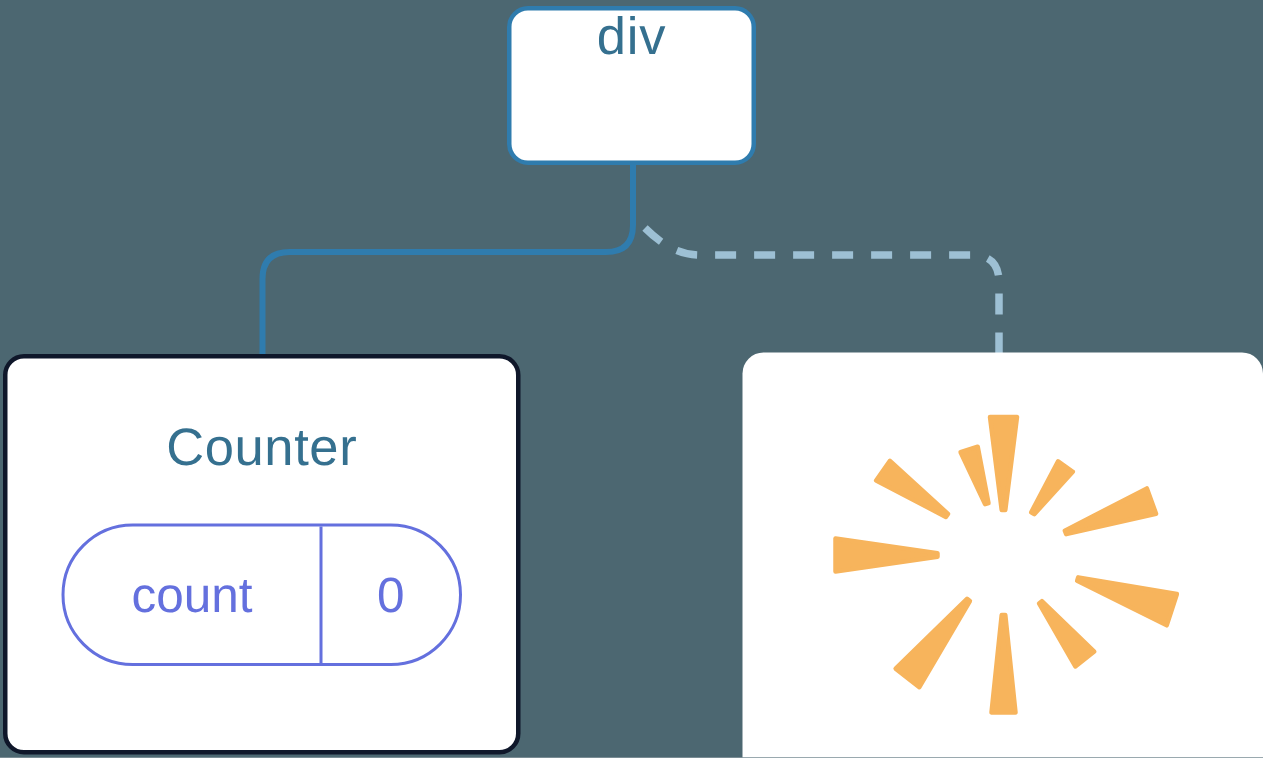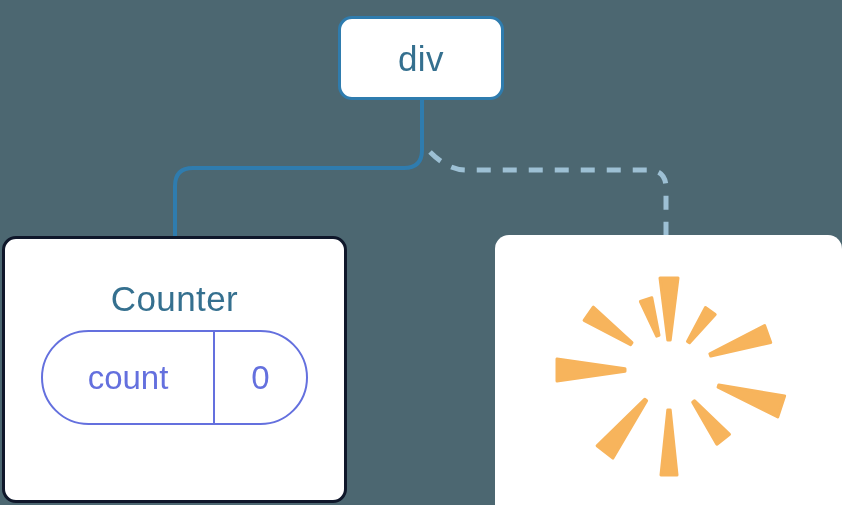--- a/index.html
+++ b/index.html
@@ -37,26 +37,25 @@
     background: #ffffff;
     box-sizing: border-box;
     display: flex;
     flex-direction: column;
     align-items: center;
   }
 
   
   #node-div {
     left: 338px;
-    top: 16px;
+    top: 4px;
     width: 166px;
-    height: 84px;
+    height: 106px;
     border: 3px solid #2f7cae;
     border-radius: 14px;
-    justify-content: center;
   }
   #node-div .node-title {
     font-size: 35px;
     color: #35708f;
     letter-spacing: 0.5px;
     line-height: 1;
   }
 
   
   #node-counter {
@@ -72,21 +71,21 @@
   #node-counter .node-title {
     font-size: 35px;
     color: #35708f;
     letter-spacing: 0.4px;
     line-height: 1;
   }
 
   
   .state-pill {
     position: relative;
-    margin-top: 14px;
+    margin-top: 33px;
     width: 267px;
     height: 95px;
     border: 2.5px solid #6470de;
     border-radius: 48px;
     box-sizing: border-box;
     display: flex;
     align-items: stretch;
   }
   .pill-key,
   .pill-val {

